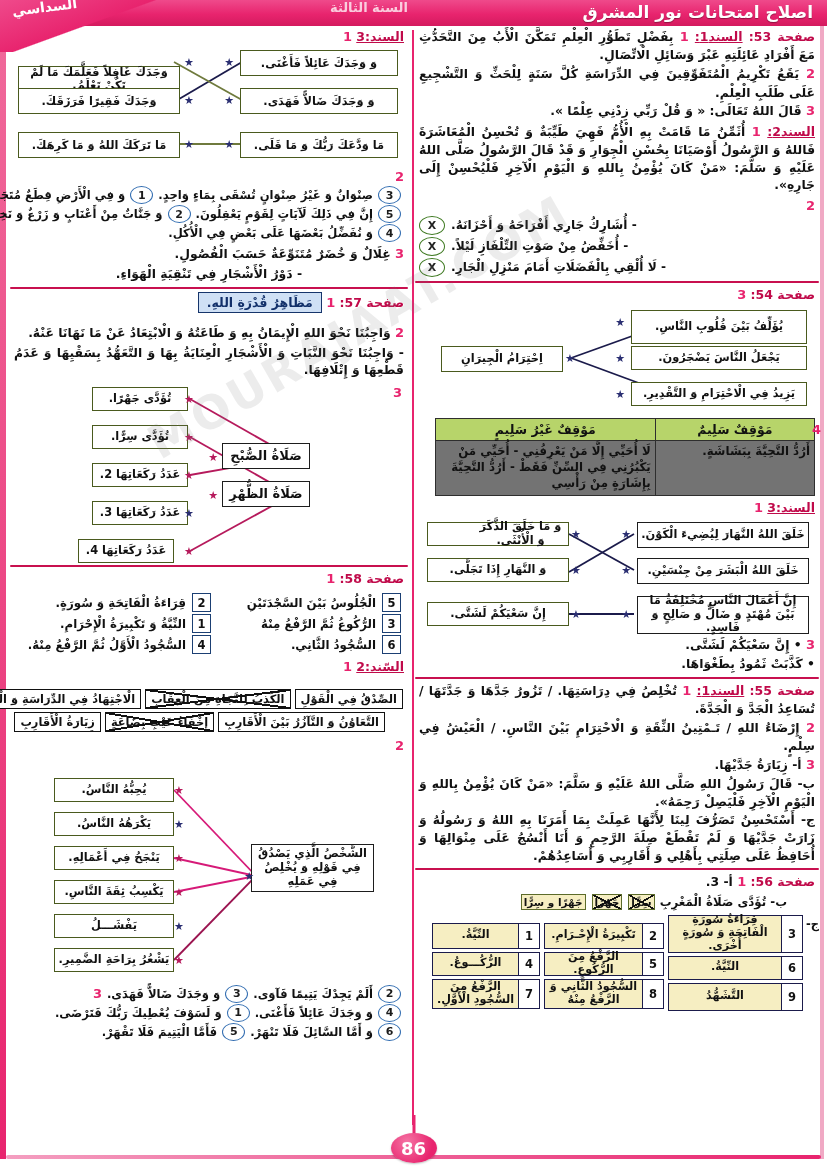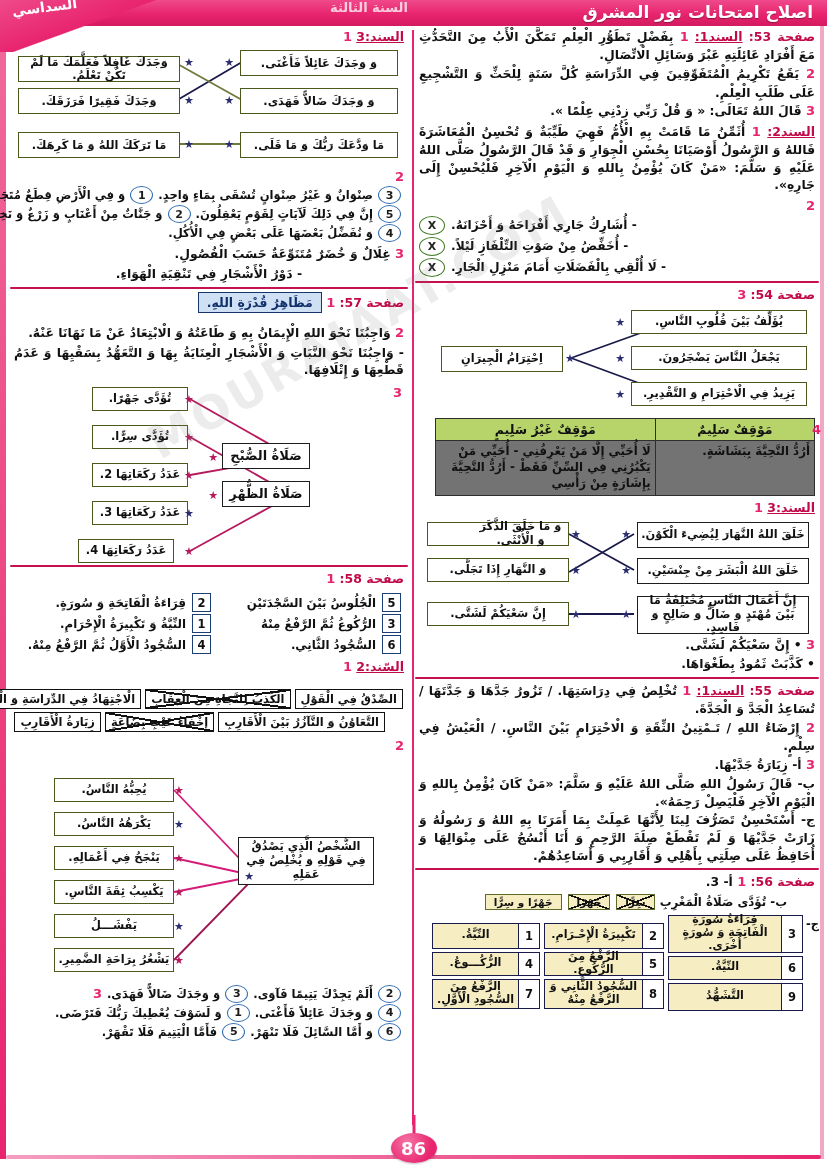--- a/index.html
+++ b/index.html
@@ -150,21 +150,21 @@
     flex:0 0 auto;
   }
   .ybox .v{
     flex:1;background:#f6eec2;display:flex;align-items:center;justify-content:center;
     text-align:center;font-size:11.2px;font-weight:700;line-height:1.15;padding:2px 3px;
   }
 
   
   .minibox{
     position:relative;display:inline-block;border:1.5px solid #5c6b2a;
-    background:#f6eec2;padding:1px 8px;font-size:10.5px;font-weight:700;
+    background:#f6eec2;padding:1px 2px;font-size:10.5px;font-weight:700;
     margin:0 1px;box-sizing:border-box;min-width:26px;text-align:center;
   }
   .minibox.x::before,.minibox.x::after{
     content:"";position:absolute;left:0;top:0;width:100%;height:100%;
     background:linear-gradient(to top right,transparent calc(50% - .8px),#111 calc(50% - .8px),#111 calc(50% + .8px),transparent calc(50% + .8px));
   }
   .minibox.x::after{
     background:linear-gradient(to bottom right,transparent calc(50% - .8px),#111 calc(50% - .8px),#111 calc(50% + .8px),transparent calc(50% + .8px));
   }
 
@@ -265,21 +265,21 @@
     <div class="sect">
       <p class="ln right" style="margin-bottom:2px;">
         <span class="pg">صفحة 54:</span>
         <span class="num">3</span>
       </p>
       <div class="match" style="height:112px;">
         <svg width="400" height="112" viewBox="0 0 400 112">
           <line x1="152" y1="52" x2="255" y2="15" stroke="#1b1b4b" stroke-width="1.8"></line>
           <line x1="152" y1="52" x2="255" y2="90" stroke="#1b1b4b" stroke-width="1.8"></line>
         </svg>
-        <div class="mbox" style="right:8px;top:4px;width:176px;height:24px;">يُؤَلِّفُ بَيْنَ قُلُوبِ النَّاسِ.</div>
+        <div class="mbox" style="right:8px;top:4px;width:176px;height:34px;">يُؤَلِّفُ بَيْنَ قُلُوبِ النَّاسِ.</div>
         <div class="mbox" style="right:8px;top:40px;width:176px;height:24px;">يَجْعَلُ النَّاسَ يَضْجَرُونَ.</div>
         <div class="mbox" style="right:8px;top:76px;width:176px;height:24px;">يَزِيدُ فِي الْاحْتِرَامِ وَ التَّقْدِيرِ.</div>
         <div class="mbox" style="left:22px;top:40px;width:122px;height:26px;">اِحْتِرَامُ الْجِيرَانِ</div>
         <span class="star" style="right:190px;top:11px;">★</span>
         <span class="star" style="right:190px;top:47px;">★</span>
         <span class="star" style="right:190px;top:83px;">★</span>
         <span class="star" style="left:146px;top:47px;">★</span>
       </div>
     </div>
 
@@ -432,21 +432,21 @@
       </p>
       <div class="match" style="height:118px;">
         <svg width="396" height="118" viewBox="0 0 396 118">
           <line x1="228" y1="14" x2="160" y2="54" stroke="#1b1b4b" stroke-width="1.8"></line>
           <line x1="228" y1="52" x2="160" y2="14" stroke="#6f7a3d" stroke-width="1.8"></line>
           <line x1="228" y1="96" x2="160" y2="96" stroke="#6f7a3d" stroke-width="1.8"></line>
         </svg>
         <div class="mbox" style="right:6px;top:2px;width:158px;height:26px;">وَ وَجَدَكَ عَائِلاً فَأَغْنَى.</div>
         <div class="mbox" style="right:6px;top:40px;width:158px;height:26px;">وَ وَجَدَكَ ضَالاًّ فَهَدَى.</div>
         <div class="mbox" style="right:6px;top:84px;width:158px;height:26px;">مَا وَدَّعَكَ رَبُّكَ وَ مَا قَلَى.</div>
-        <div class="mbox" style="left:4px;top:8px;width:162px;height:26px;">وَجَدَكَ غَافِلاً فَعَلَّمَكَ مَا لَمْ تَكُنْ تَعْلَمُ.</div>
+        <div class="mbox" style="left:4px;top:18px;width:162px;height:26px;">وَجَدَكَ غَافِلاً فَعَلَّمَكَ مَا لَمْ تَكُنْ تَعْلَمُ.</div>
         <div class="mbox" style="left:4px;top:40px;width:162px;height:26px;">وَجَدَكَ فَقِيرًا فَرَزَقَكَ.</div>
         <div class="mbox" style="left:4px;top:84px;width:162px;height:26px;">مَا تَرَكَكَ اللهُ وَ مَا كَرِهَكَ.</div>
         <span class="star" style="right:170px;top:9px;">★</span>
         <span class="star" style="right:170px;top:47px;">★</span>
         <span class="star" style="right:170px;top:91px;">★</span>
         <span class="star" style="left:170px;top:9px;">★</span>
         <span class="star" style="left:170px;top:47px;">★</span>
         <span class="star" style="left:170px;top:91px;">★</span>
       </div>
     </div>
@@ -585,21 +585,21 @@
           <line x1="160" y1="80" x2="242" y2="98" stroke="#d61a78" stroke-width="1.8"></line>
           <line x1="160" y1="114" x2="242" y2="98" stroke="#d61a78" stroke-width="1.8"></line>
           <line x1="160" y1="182" x2="242" y2="98" stroke="#9b1450" stroke-width="1.8"></line>
         </svg>
         <div class="mbox" style="left:40px;top:0px;width:120px;height:24px;">يُحِبُّهُ النَّاسُ.</div>
         <div class="mbox" style="left:40px;top:34px;width:120px;height:24px;">يَكْرَهُهُ النَّاسُ.</div>
         <div class="mbox" style="left:40px;top:68px;width:120px;height:24px;">يَنْجَحُ فِي أَعْمَالِهِ.</div>
         <div class="mbox" style="left:40px;top:102px;width:120px;height:24px;text-align:right;">يَكْسِبُ ثِقَةَ النَّاسِ.</div>
         <div class="mbox" style="left:40px;top:136px;width:120px;height:24px;">يَفْشَـــلُ</div>
         <div class="mbox" style="left:40px;top:170px;width:120px;height:24px;">يَشْعُرُ بِرَاحَةِ الضَّمِيرِ.</div>
-        <div class="mbox dark" style="right:30px;top:59px;width:136px;height:48px;">الشَّخْصُ الَّذِي يَصْدُقُ فِي قَوْلِهِ وَ يُخْلِصُ فِي عَمَلِهِ</div>
+        <div class="mbox dark" style="right:30px;top:66px;width:123px;height:48px;">الشَّخْصُ الَّذِي يَصْدُقُ فِي قَوْلِهِ وَ يُخْلِصُ فِي عَمَلِهِ</div>
         <span class="star pink" style="left:160px;top:7px;">★</span>
         <span class="star" style="left:160px;top:41px;">★</span>
         <span class="star pink" style="left:160px;top:75px;">★</span>
         <span class="star pink" style="left:160px;top:109px;">★</span>
         <span class="star" style="left:160px;top:143px;">★</span>
         <span class="star pink" style="left:160px;top:177px;">★</span>
         <span class="star" style="right:150px;top:93px;">★</span>
       </div>
     </div>
 

